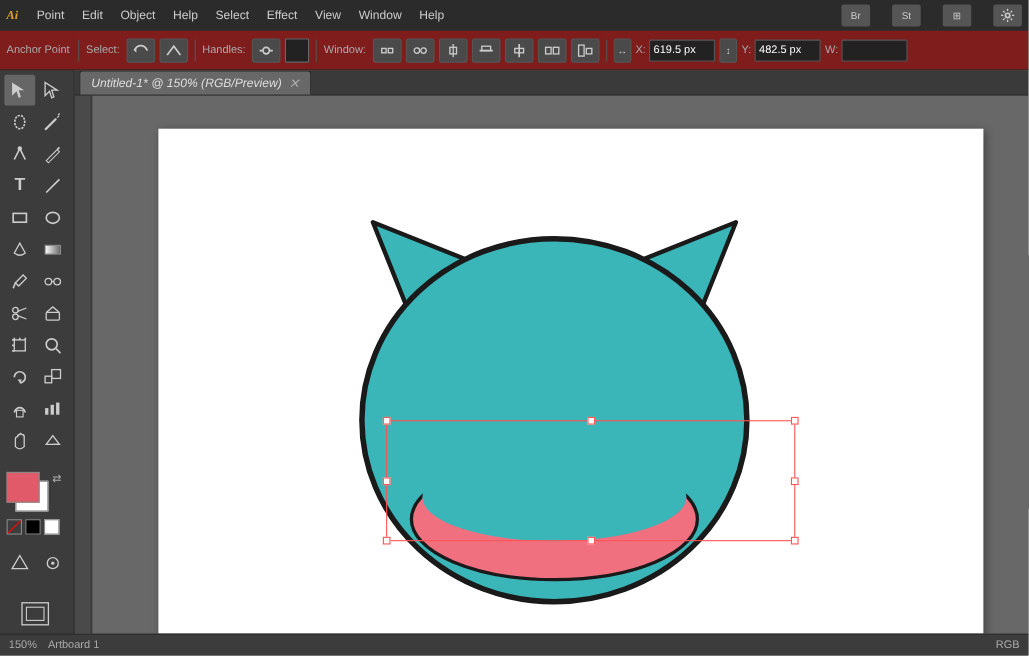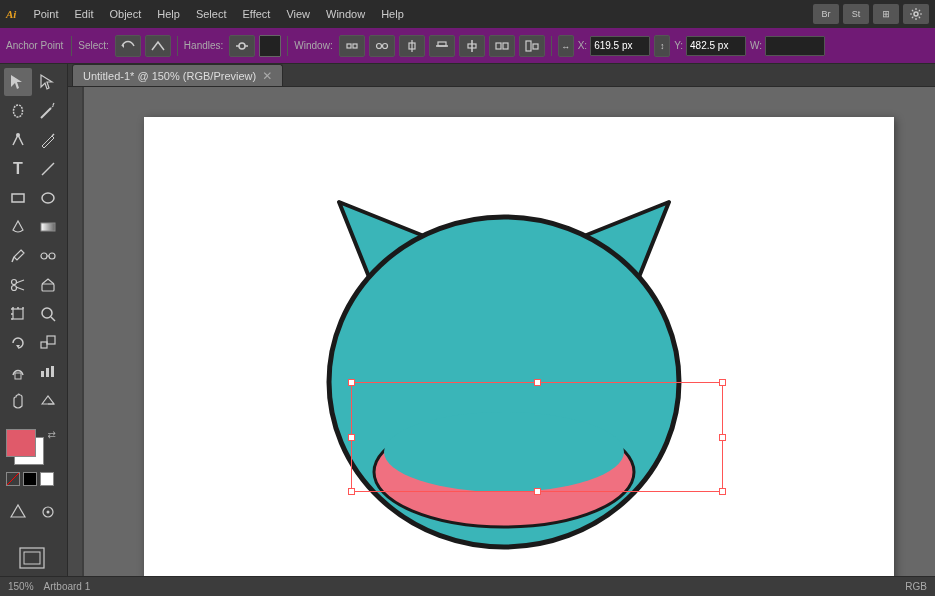--- a/index.html
+++ b/index.html
@@ -27,39 +27,39 @@
       padding: 3px 7px;
       color: #ccc;
       cursor: pointer;
       border-radius: 2px;
       font-size: 11px;
     }
     .menu-right {
       margin-left: auto;
       display: flex;
       align-items: center;
-      gap: 4px;
+      gap: 20px;
     }
     .app-icon-btn {
       width: 26px;
       height: 20px;
       background: #555;
       border-radius: 2px;
       display: flex;
       align-items: center;
       justify-content: center;
       font-size: 9px;
       color: #ccc;
       cursor: pointer;
     }
 
     
     .toolbar {
       height: 36px;
-      background: #701a75;
+      background: #7f1d1d;
       border-bottom: 1px solid #2a2a2a;
       display: flex;
       align-items: center;
       padding: 0 6px;
       gap: 4px;
       flex-shrink: 0;
     }
     .toolbar-label {
       color: #aaa;
       font-size: 10px;
@@ -231,20 +231,21 @@
     }
 
     
     .canvas-wrapper {
       flex: 1;
       background: #686868;
       position: relative;
       overflow: hidden;
       display: flex;
       flex-direction: column;
+      font-style: italic;
     }
     .canvas-with-ruler {
       display: flex;
       flex: 1;
     }
     .ruler-v {
       width: 16px;
       background: #4a4a4a;
       border-right: 1px solid #333;
       flex-shrink: 0;

